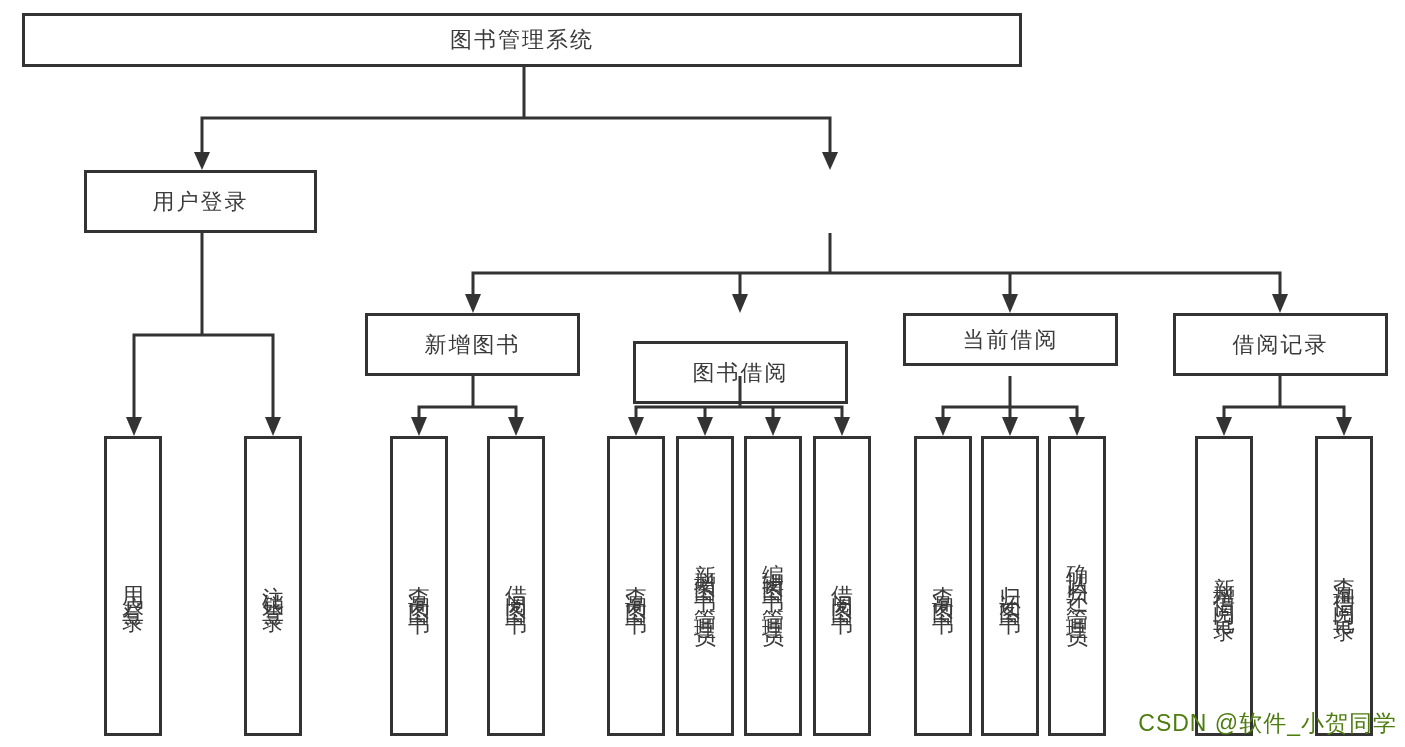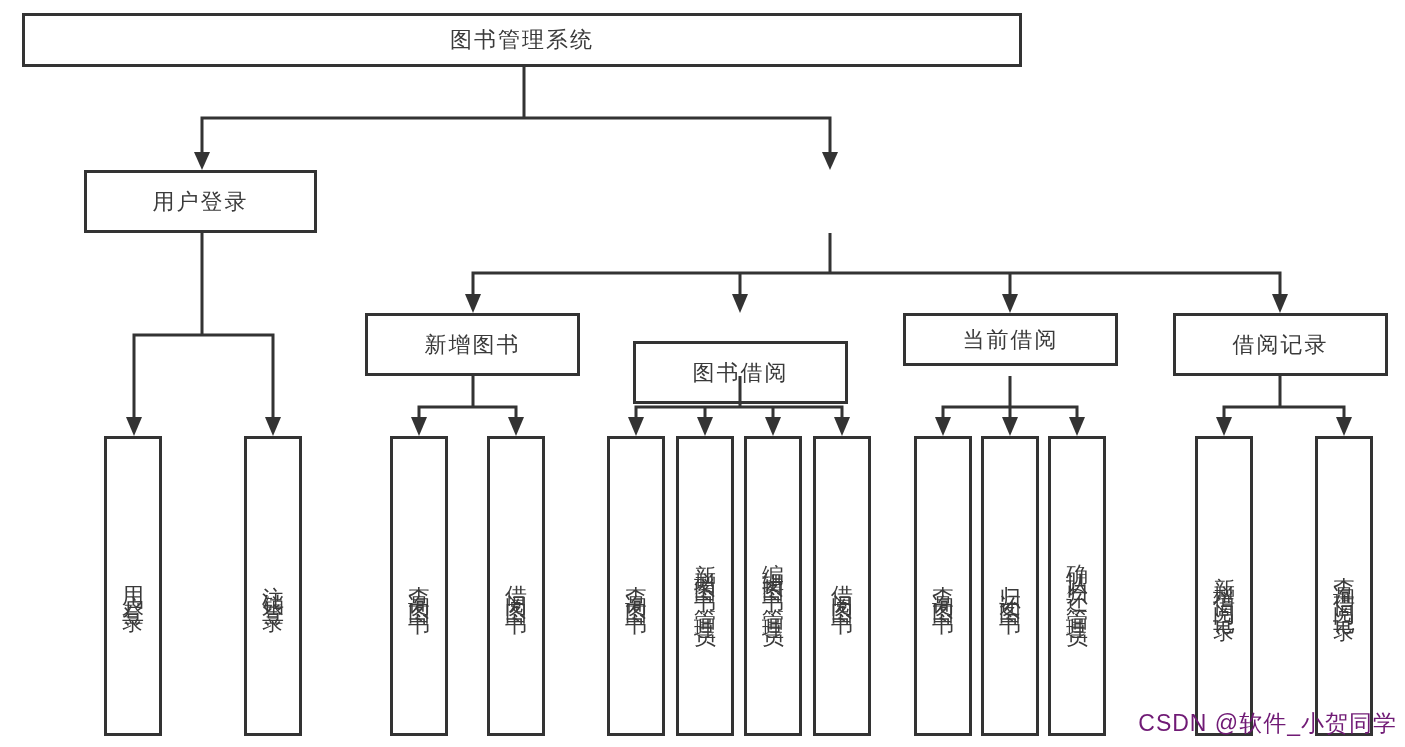--- a/index.html
+++ b/index.html
@@ -69,21 +69,21 @@
   .n-g4-1  { left: 981px;  }
   .n-g4-2  { left: 1048px; }
   .n-g5-0  { left: 1195px; }
   .n-g5-1  { left: 1315px; }
   .watermark {
     position: absolute;
     right: 8px;
     top: 708px;
     z-index: 4;
     font-size: 23px;
-    color: #701a75;
+    color: #4d7c0f;
     letter-spacing: 1px;
     white-space: nowrap;
   }
 </style>
 </head>
 <body>
 
 <div class="canvas">
 
   <svg class="connectors" width="1405" height="747" viewBox="0 0 1405 747">

